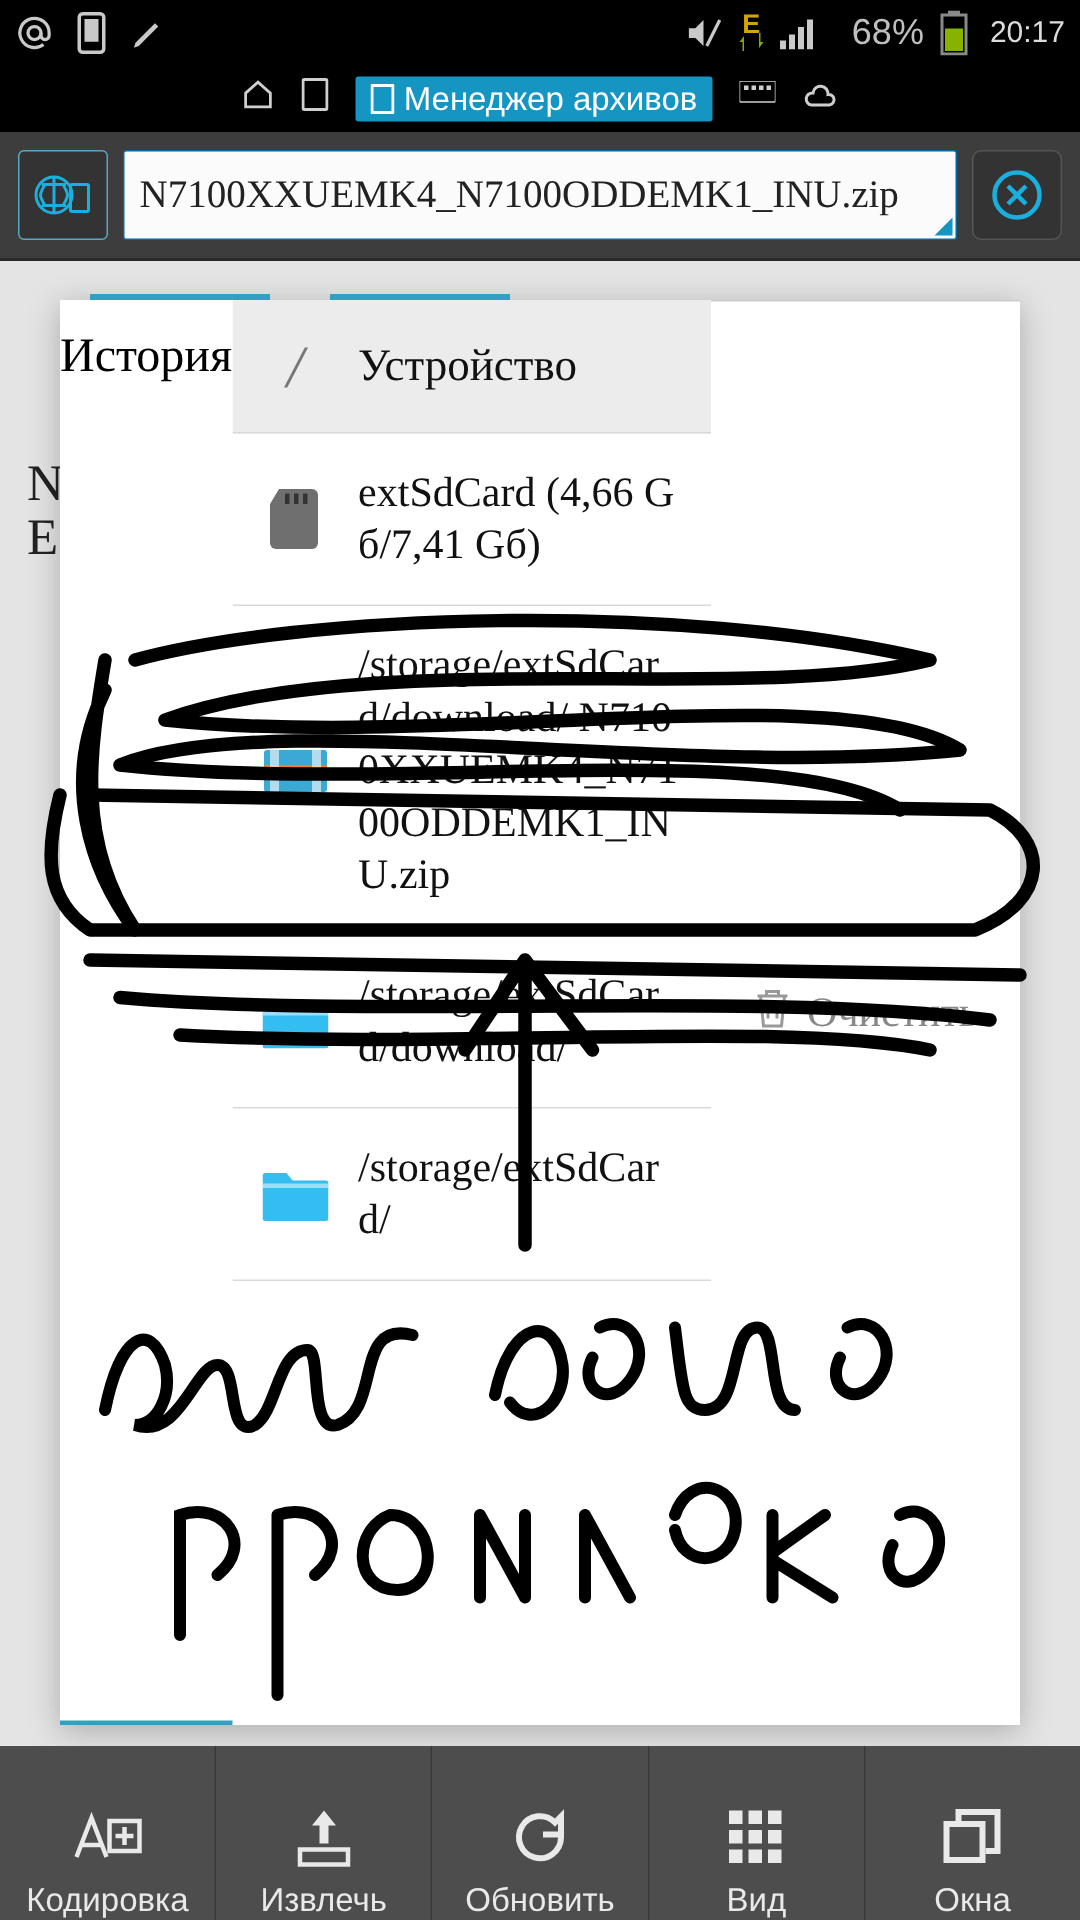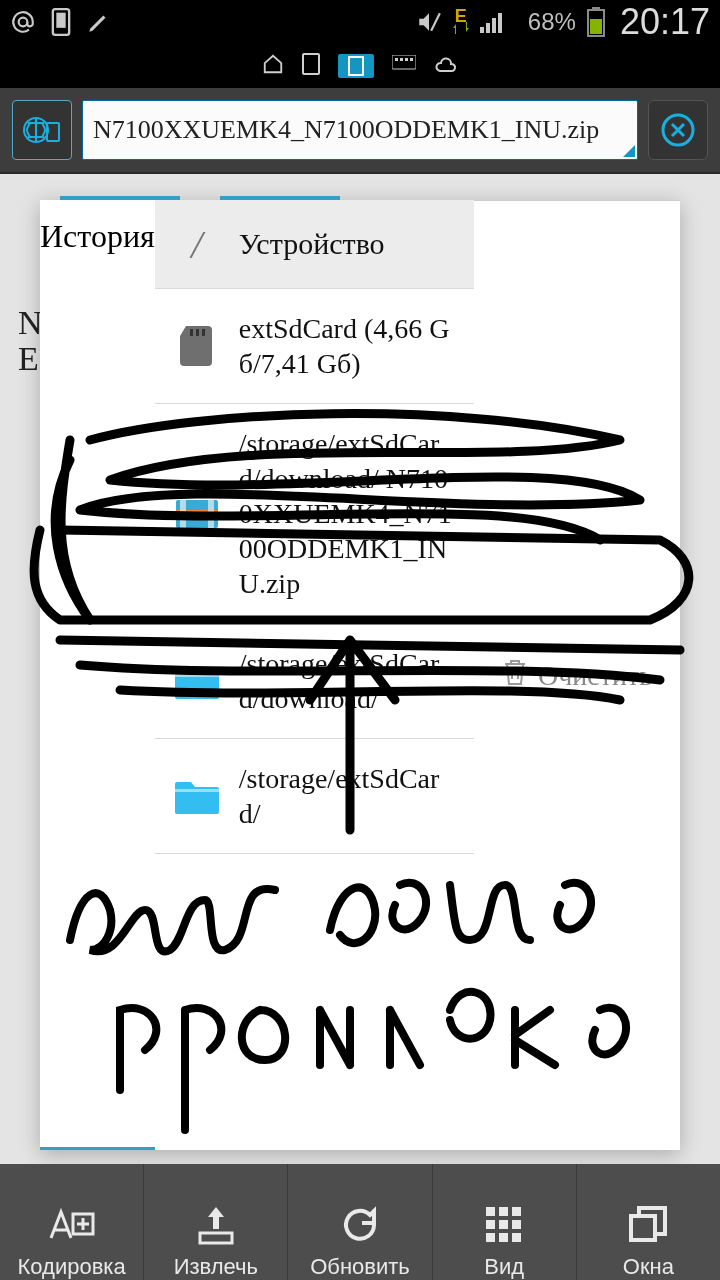--- a/index.html
+++ b/index.html
@@ -4,21 +4,21 @@
 <style>
   * { margin: 0; padding: 0; box-sizing: border-box; }
   html, body { width: 720px; height: 1280px; background: #e4e4e4; font-family: sans-serif; overflow: hidden; }
   
   
   .status-bar { height: 44px; background: #000; color: #c9c9c9; display: flex; align-items: center; padding: 0 10px; font-size: 26px; }
   .status-left { display: flex; gap: 14px; align-items: center; }
   .status-right { margin-left: auto; display: flex; gap: 10px; align-items: center; }
   .status-icon { display: inline-flex; align-items: center; justify-content: center; }
   .battery-pct { color: #bfbfbf; font-size: 24px; margin-left: 12px; }
-  .clock { font-size: 36px; color: #dcdcdc; margin-left: 4px; }
+  .clock { font-size: 20px; color: #dcdcdc; margin-left: 4px; }
   
   
   .task-bar { height: 44px; background: #000; display: flex; align-items: center; justify-content: center; gap: 18px; color: #cfcfcf; font-size: 20px; }
   .task-bar .app-chip { background: #1596c2; color: #fff; padding: 2px 10px; display: flex; align-items: center; gap: 6px; border-radius: 2px; font-size: 22px; }
   
   
   .addr-area { background: #3d3d3d; padding: 12px; display: flex; align-items: center; gap: 10px; border-bottom: 2px solid #2a2a2a; }
   .dev-icon-box { width: 60px; height: 60px; border: 1px solid #58a7c3; border-radius: 4px; display: flex; align-items: center; justify-content: center; background: #333; }
   .addr-field { flex: 1; height: 60px; background: #fbfbfb; border: 1px solid #0369a1; border-radius: 2px; display: flex; align-items: center; padding: 0 10px; font-size: 26px; color: #222; font-family: 'Comic Sans MS', cursive; overflow: hidden; white-space: nowrap; position: relative; }
   .addr-corner { position: absolute; right: 2px; bottom: 2px; width: 0; height: 0; border-left: 12px solid transparent; border-bottom: 12px solid #1596c2; }
@@ -111,20 +111,21 @@
         <path d="M3 11l9-8 9 8v10H3z"></path>
       </svg></span>
   <span><svg width="18" height="22" viewBox="0 0 18 22" fill="none" stroke="#cfcfcf" stroke-width="2">
         <rect x="1" y="1" width="16" height="20" rx="1"></rect>
       </svg></span>
   <span class="app-chip">
     <svg width="16" height="20" viewBox="0 0 16 20" fill="#fff">
         <rect x="0" y="0" width="16" height="20" rx="1" fill="#fff"></rect>
         <rect x="2" y="2" width="12" height="16" fill="#1596c2"></rect>
       </svg>
+    <span>Менеджер архивов</span>
   </span>
   <span><svg width="24" height="18" viewBox="0 0 24 18" fill="#cfcfcf">
         <rect x="0" y="0" width="24" height="14" rx="1" fill="none" stroke="#cfcfcf"></rect>
         <rect x="3" y="3" width="3" height="3"></rect>
         <rect x="8" y="3" width="3" height="3"></rect>
         <rect x="13" y="3" width="3" height="3"></rect>
         <rect x="18" y="3" width="3" height="3"></rect>
       </svg></span>
   <span><svg width="24" height="16" viewBox="0 0 24 16" fill="none" stroke="#cfcfcf" stroke-width="2">
         <path d="M6 14a4 4 0 1 1 1-8 5 5 0 0 1 10 1 3 3 0 1 1 1 7H6z"></path>

